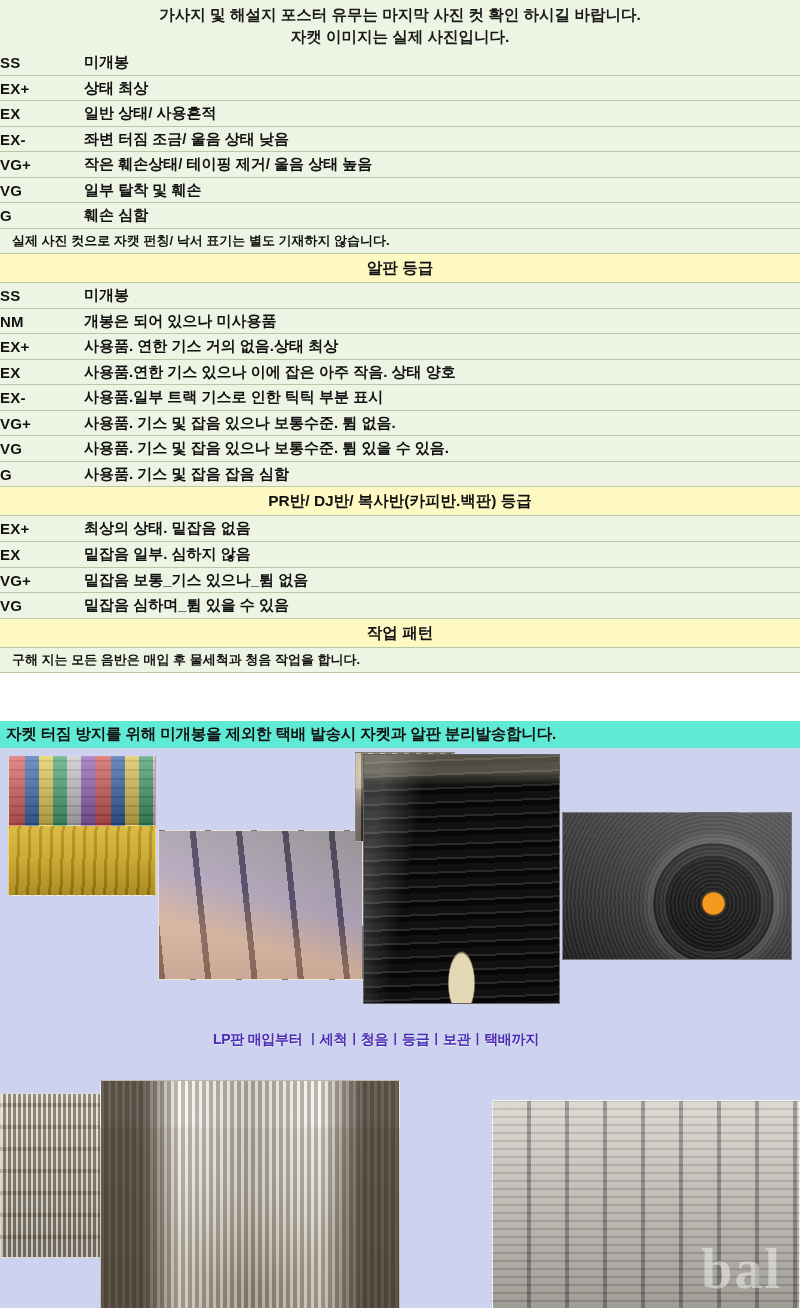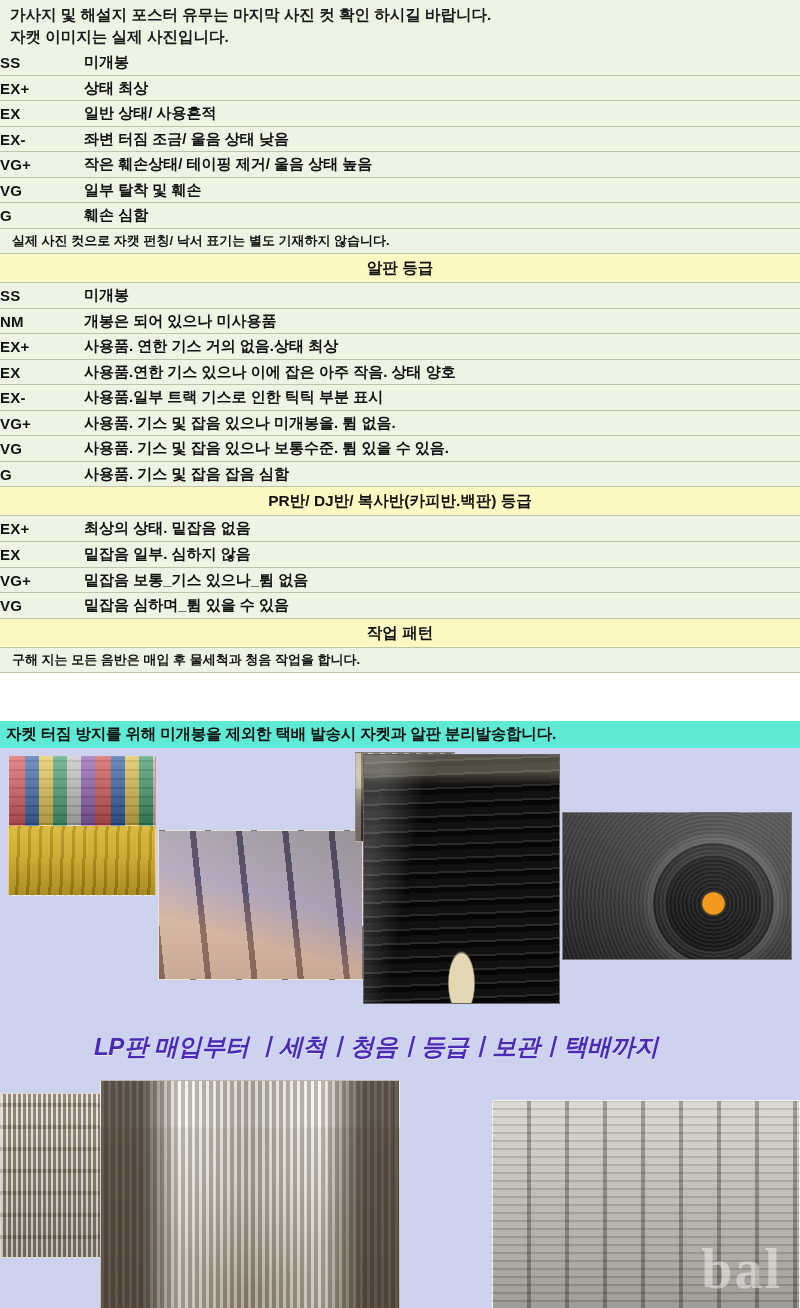--- a/index.html
+++ b/index.html
@@ -18,21 +18,21 @@
   .page {
     width: 800px;
     height: 1308px;
     position: relative;
     overflow: hidden;
   }
 
   
   .header-note {
     background: #eef4e4;
-    text-align: left;
+    text-align: center;
     font-size: 15.5px;
     font-weight: 700;
     color: #1a1a1a;
     padding: 4px 10px 1px 10px;
     line-height: 1.45;
   }
   .header-note .line2 {
     display: block;
   }
 
@@ -106,27 +106,26 @@
     overflow: hidden;
     border: 1px solid rgba(255,255,255,0.35);
     box-sizing: border-box;
   }
 
   .tagline {
     position: absolute;
     left: 0;
     width: 752px;
     text-align: center;
-    font-size: 24px;
+    font-size: 14px;
     font-weight: 700;
     color: #4b2bb5;
     line-height: 1.4;
     letter-spacing: -0.3px;
     text-shadow: 0 1px 0 rgba(255,255,255,0.6);
-    font-style: italic;
   }
 
   .watermark {
     position: absolute;
     right: 18px;
     bottom: 32px;
     font-size: 56px;
     font-weight: 700;
     color: rgba(255,255,255,0.45);
     letter-spacing: 2px;
@@ -317,21 +316,21 @@
       <tr class="band-b">
         <td class="code">EX</td>
         <td class="desc">사용품.연한 기스 있으나 이에 잡은 아주 작음. 상태 양호</td>
       </tr>
       <tr class="band-b">
         <td class="code">EX-</td>
         <td class="desc">사용품.일부 트랙 기스로 인한 틱틱 부분 표시</td>
       </tr>
       <tr class="band-b">
         <td class="code">VG+</td>
-        <td class="desc">사용품. 기스 및 잡음 있으나 미개봉을. 튐 없음.</td>
+        <td class="desc">사용품. 기스 및 잡음 있으나 보통수준. 튐 없음.</td>
       </tr>
       <tr class="band-b">
         <td class="code">VG</td>
         <td class="desc">사용품. 기스 및 잡음 있으나 보통수준. 튐 있을 수 있음.</td>
       </tr>
       <tr class="band-b">
         <td class="code">G</td>
         <td class="desc">사용품. 기스 및 잡음 잡음 심함</td>
       </tr>
     </tbody>

